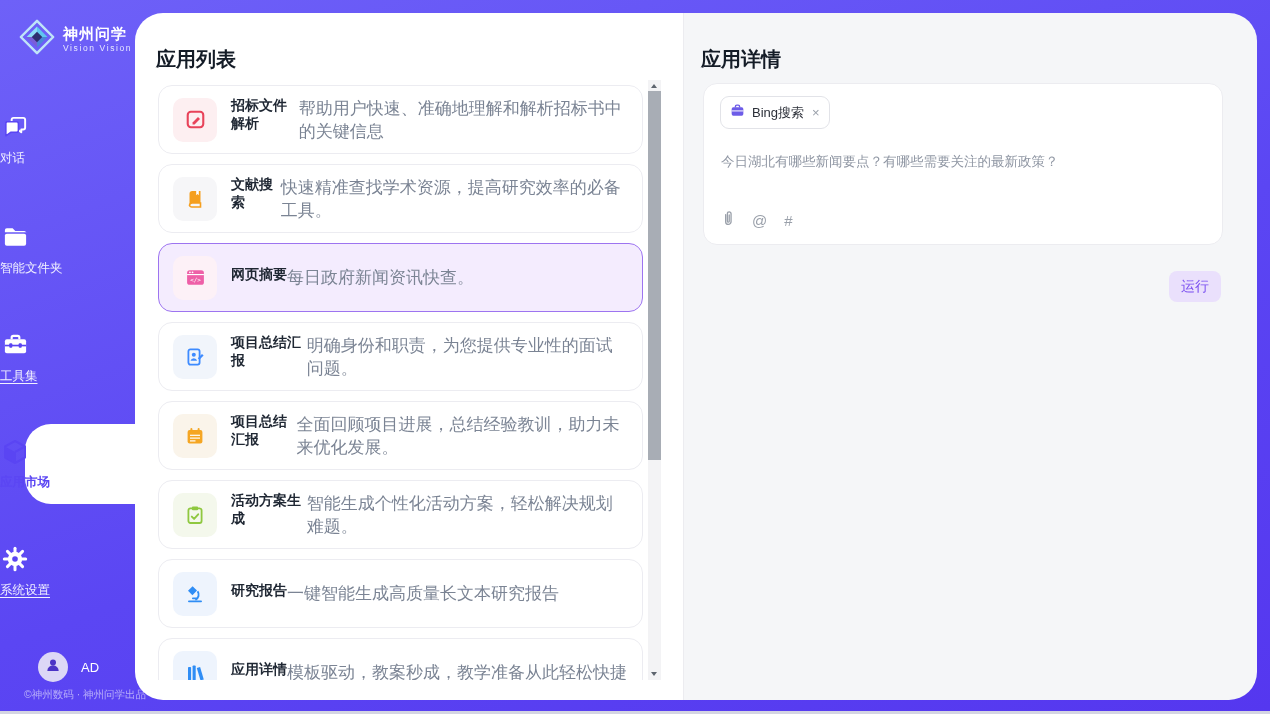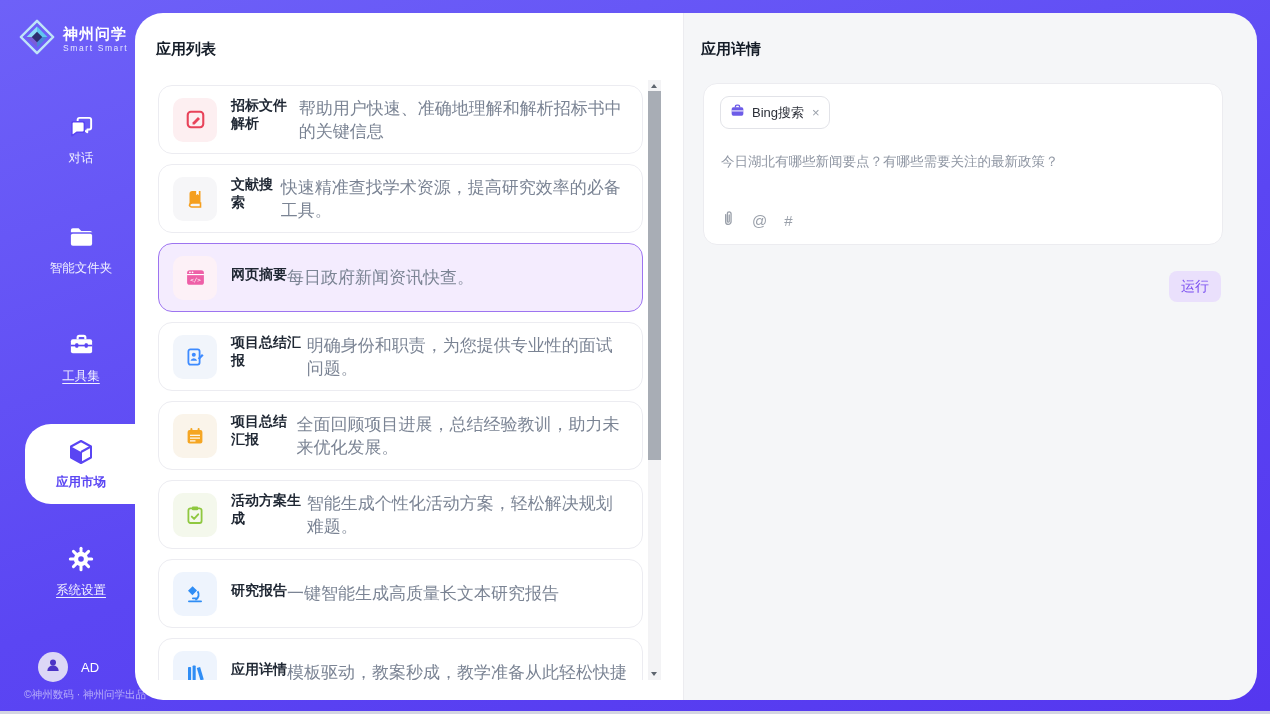--- a/index.html
+++ b/index.html
@@ -7,41 +7,41 @@
     width:1270px; height:714px; position:relative; overflow:hidden;
     background: linear-gradient(160deg,#6e61f8 0%, #5b46f3 55%, #5537ef 100%);
     font-family:"Liberation Sans","DejaVu Sans",sans-serif;
   }
   
   #sidebar { position:absolute; left:0; top:4px; width:135px; height:714px; }
   .logo-row { position:absolute; top:14px; left:18px; display:flex; align-items:center; gap:7px; }
   .logo-text { display:flex; flex-direction:column; }
   .logo-title { color:#fff; font-weight:bold; font-size:15px; letter-spacing:1px; line-height:17px; }
   .logo-sub { color:#e6e7ff; font-size:8.5px; letter-spacing:1.6px; margin-top:1px; }
-  .nav-item { position:absolute; left:0; width:162px; display:flex; flex-direction:column; align-items:center; gap:8px; cursor:pointer; }
+  .nav-item { position:absolute; left:0; width:162px; display:flex; flex-direction:column; gap:8px; cursor:pointer; }
   .nav-chat { top:108px; } .nav-folders { top:218px; } .nav-tools { top:326px; }
   .nav-market { top:420px; height:80px; justify-content:center; gap:6px; }
   .nav-settings { top:540px; }
   .nav-icon { position:relative; width:30px; height:30px; display:flex; align-items:center; justify-content:center; }
   .nav-label { position:relative; color:#f1f0ff; font-size:12.5px; }
   .underlined { text-decoration:underline; text-underline-offset:3px; }
   .nav-item.active .nav-label { color:#5b46f3; font-weight:bold; }
   .bubble { position:absolute; left:25px; right:0; top:0; bottom:0; background:#fff; border-radius:26px 0 0 26px; }
   .bubble::before { content:''; position:absolute; right:0; top:-22px; width:22px; height:22px;
     background: radial-gradient(circle 22px at 0 0, transparent 21px, #fff 21.7px); }
   .bubble::after { content:''; position:absolute; right:0; bottom:-22px; width:22px; height:22px;
     background: radial-gradient(circle 22px at 0 100%, transparent 21px, #fff 21.7px); }
   .avatar-row { position:absolute; top:648px; left:38px; display:flex; align-items:center; gap:13px; }
   .avatar-circle { width:30px; height:30px; border-radius:50%; background:#dcd7f6; display:flex; align-items:center; justify-content:center; cursor:pointer; }
   .avatar-name { color:#fff; font-size:13px; }
   .sidebar-footer { position:absolute; top:684px; left:24px; color:rgba(255,255,255,.55); font-size:10.5px; white-space:nowrap; }
   
   #main { position:absolute; left:135px; top:13px; width:1122px; height:687px; border-radius:28px; overflow:hidden; display:flex; }
   #left-panel { width:548px; background:#fff; position:relative; flex:none; }
-  .panel-title { font-size:15px; font-weight:bold; color:#141c27; }
+  .panel-title { font-size:20px; font-weight:bold; color:#141c27;margin-top:6px; }
   #left-panel .panel-title { position:absolute; top:27px; left:21px; }
   #app-list { position:absolute; top:62px; left:23px; width:485px; height:605px; overflow:hidden; padding-top:10px; box-sizing:border-box; display:flex; flex-direction:column; gap:10px; }
   .app-card { height:69px; min-height:69px; border:1px solid #ececf1; border-radius:14px; display:flex; align-items:center; padding:0 14px; box-sizing:border-box; background:#fff; cursor:pointer; }
   .app-card.selected { background:#f4ecfe; border:1px solid #9d74f0; }
   .app-icon { width:44px; height:44px; border-radius:10px; display:flex; align-items:center; justify-content:center; margin-right:14px; flex:none; }
   .app-texts { display:flex; flex-direction:row; }
   .app-name { font-size:14px; font-weight:bold; color:#1f2733; margin-bottom:5px; }
   .app-desc { font-size:17px; color:#7b8494; }
   
   #scrollbar { position:absolute; top:67px; left:513px; width:13px; height:600px; background:#f3f3f5; }
@@ -73,21 +73,21 @@
         <path d="M20 3 L37 20 L20 37 L3 20 Z" fill="none" stroke="#bfe4f8" stroke-width="2.6" stroke-linejoin="round"></path>
         <polygon points="20,9 9,20 20,20" fill="#8edcf6"></polygon>
         <polygon points="20,9 31,20 20,20" fill="#5fc6ef"></polygon>
         <polygon points="31,20 20,31 20,20" fill="#4a86d8"></polygon>
         <polygon points="9,20 20,31 20,20" fill="#7a5ed8"></polygon>
         <polygon points="20,14.5 25.5,20 20,25.5 14.5,20" fill="#2e2d6e"></polygon>
       </svg>
     </span>
     <span class="logo-text">
       <span class="logo-title">神州问学</span>
-      <span class="logo-sub">Smart Smart</span>
+      <span class="logo-sub">Vision Vision</span>
     </span>
   </div>
 
   <div id="sidebar-nav">
       <div class="nav-item nav-chat">
         <span class="nav-icon">
           <svg width="27" height="27" viewBox="0 0 28 28">
             <path d="M12 4 h10 a2 2 0 0 1 2 2 v8 a2 2 0 0 1 -2 2 h-2 v3 l-4 -3 h-4 a2 2 0 0 1 -2 -2 V6 a2 2 0 0 1 2 -2 z" fill="none" stroke="#fff" stroke-width="2" stroke-linejoin="round"></path>
             <path d="M5 8 h10 a2 2 0 0 1 2 2 v7 a2 2 0 0 1 -2 2 H9 l-5 3.6 V10 a2 2 0 0 1 1 -2 z" fill="#fff" stroke="#5a45f3" stroke-width="1.6" stroke-linejoin="round"></path>
           </svg>

